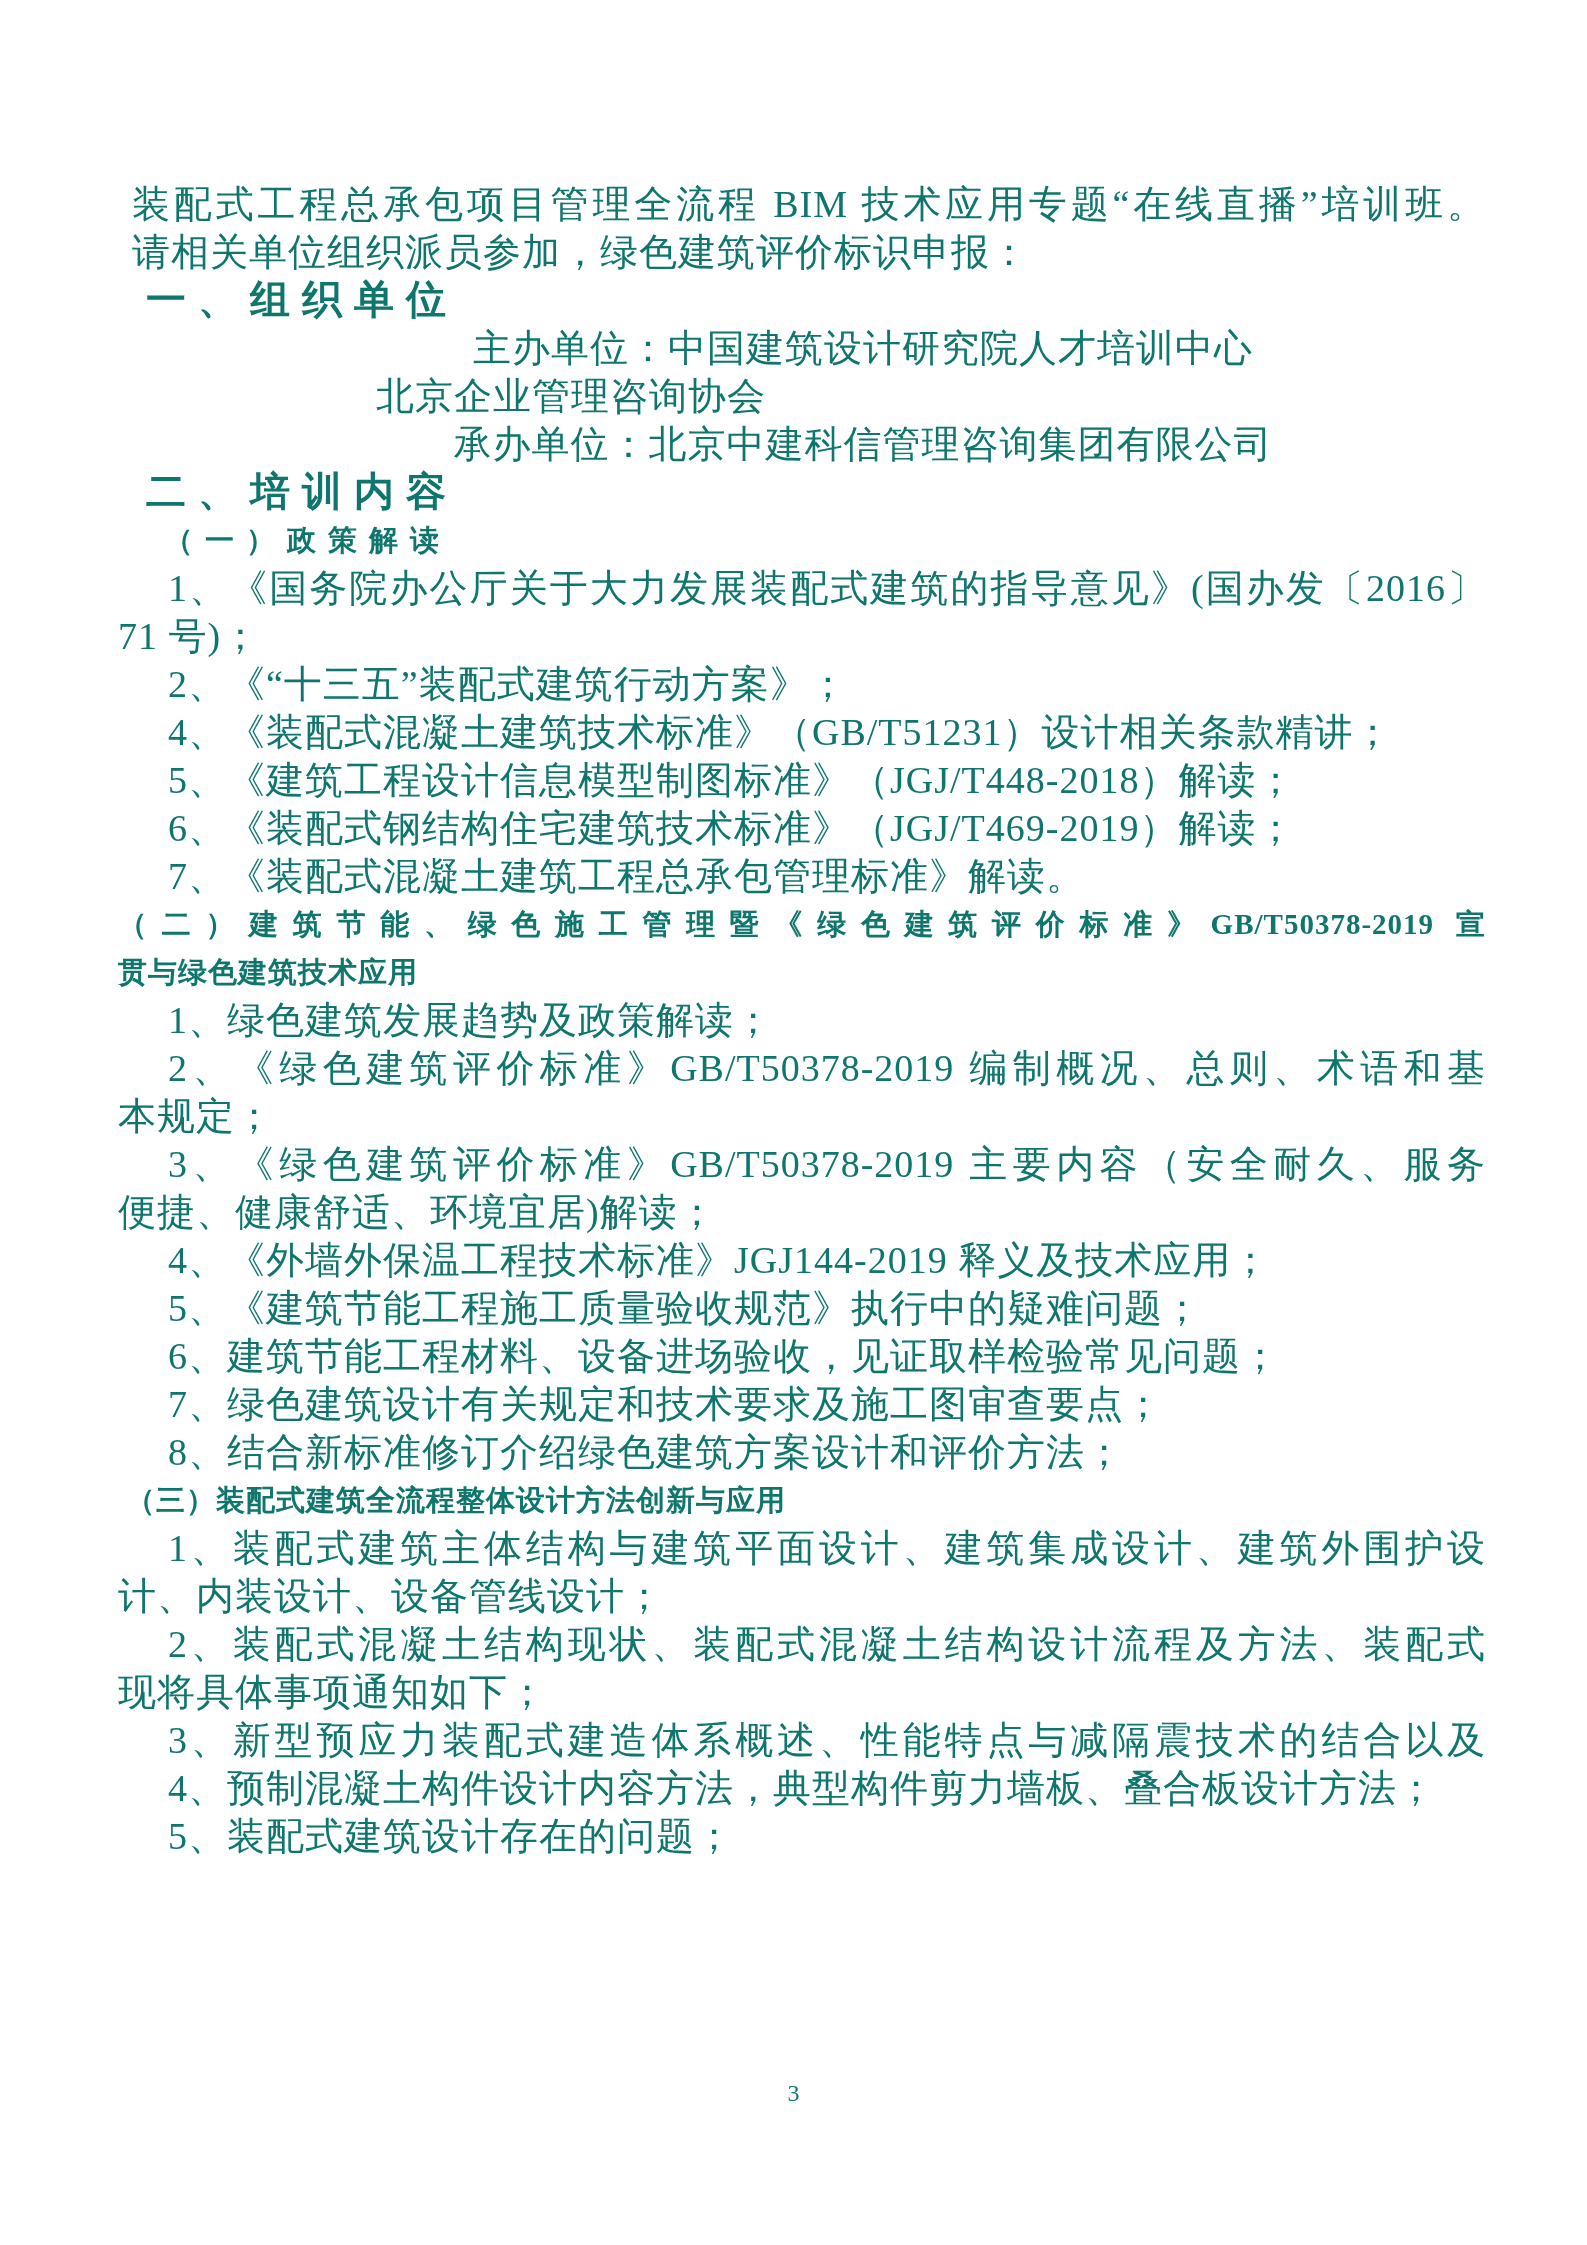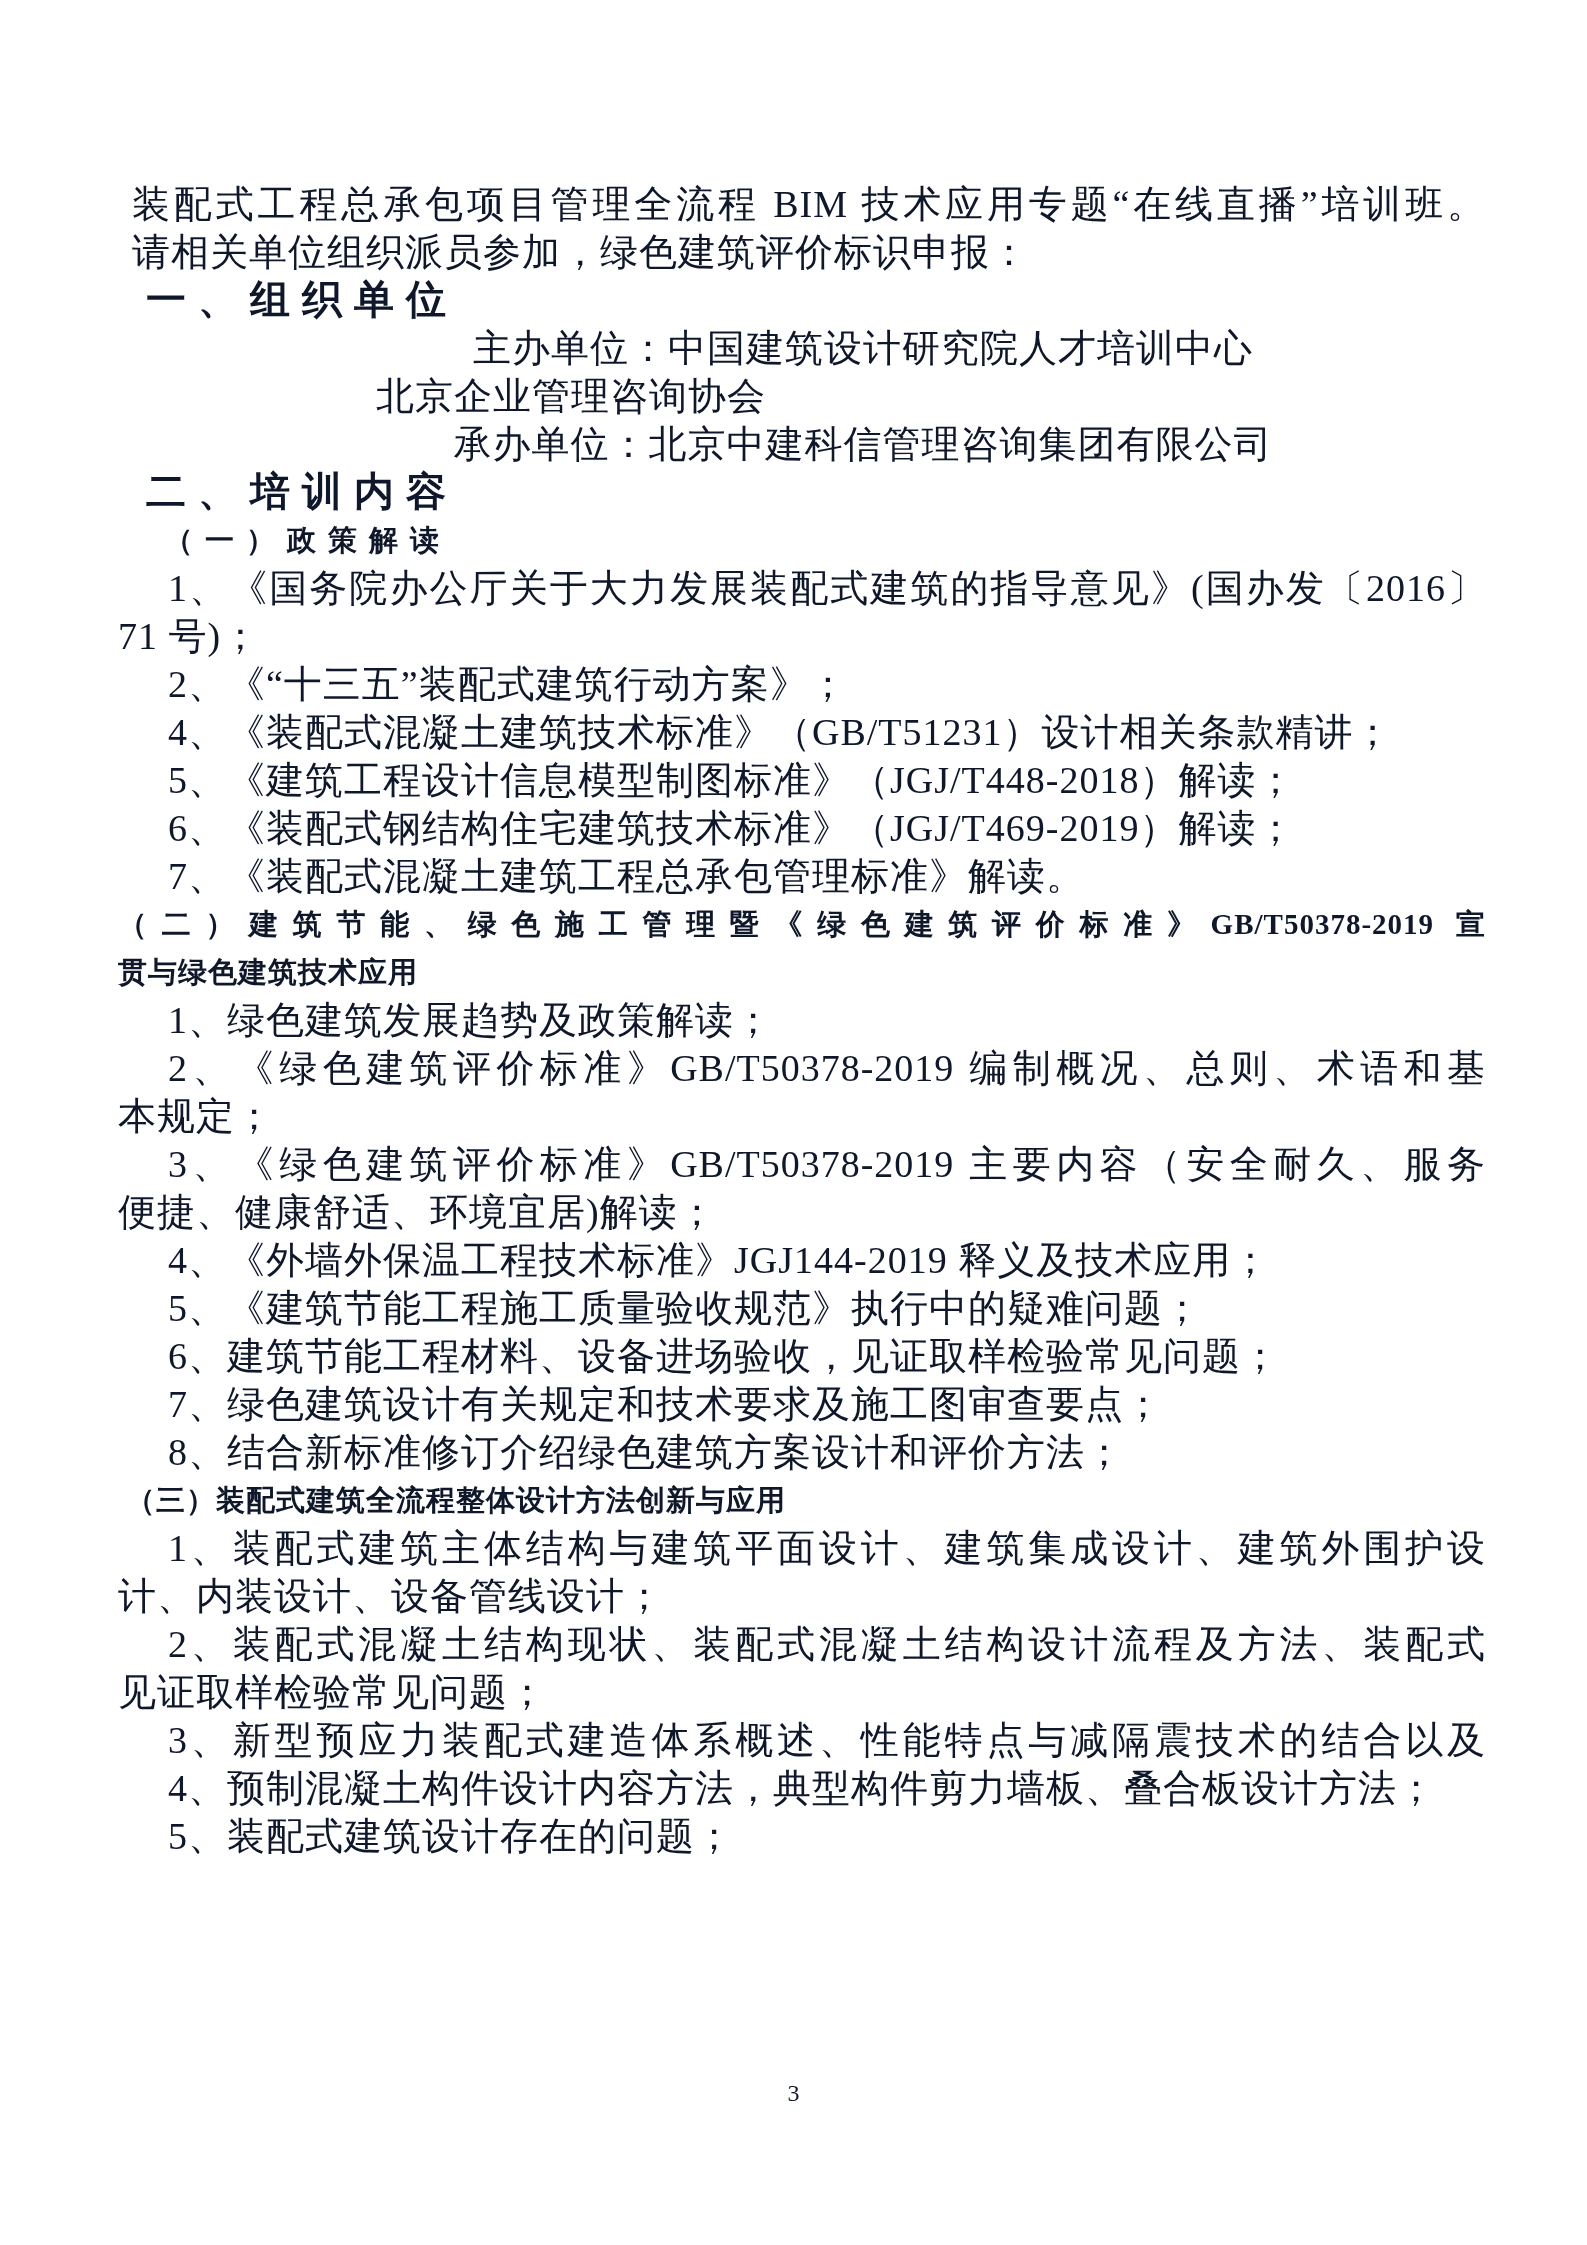--- a/index.html
+++ b/index.html
@@ -3,21 +3,21 @@
 <meta charset="utf-8">
 <style>
   html,body { margin:0; padding:0; background:#e8e8e8; }
   .page {
     position:relative;
     width:1587px; height:2245px;
     background:#ffffff;
     margin:0 auto;
     overflow:hidden;
     font-family:"Liberation Serif","DejaVu Serif",serif;
-    color:#0f172a;
+    color:#0f766e;
   }
   .content {
     position:absolute;
     left:118px; top:180px;
     width:1368px;
   }
   .ln {
     min-height:48px;
     line-height:48px;
     font-size:38px;
@@ -83,21 +83,21 @@
     <div class="ln ind-item">4、《外墙外保温工程技术标准》JGJ144-2019 释义及技术应用；</div>
     <div class="ln ind-item">5、《建筑节能工程施工质量验收规范》执行中的疑难问题；</div>
     <div class="ln ind-item">6、建筑节能工程材料、设备进场验收，见证取样检验常见问题；</div>
     <div class="ln ind-item">7、绿色建筑设计有关规定和技术要求及施工图审查要点；</div>
     <div class="ln ind-item">8、结合新标准修订介绍绿色建筑方案设计和评价方法；</div>
 
     <div class="ln h2 ind-h2c">（三）装配式建筑全流程整体设计方法创新与应用</div>
     <div class="ln ind-item j">1、装配式建筑主体结构与建筑平面设计、建筑集成设计、建筑外围护设</div>
     <div class="ln">计、内装设计、设备管线设计；</div>
     <div class="ln ind-item j">2、装配式混凝土结构现状、装配式混凝土结构设计流程及方法、装配式</div>
-    <div class="ln">见证取样检验常见问题；</div>
+    <div class="ln">现将具体事项通知如下；</div>
     <div class="ln ind-item j">3、新型预应力装配式建造体系概述、性能特点与减隔震技术的结合以及</div>
     <div class="ln ind-item">4、预制混凝土构件设计内容方法，典型构件剪力墙板、叠合板设计方法；</div>
     <div class="ln ind-item">5、装配式建筑设计存在的问题；</div>
 
   </div>
 
   <div class="footer">3</div>
 </div>
 
 </body></html>

